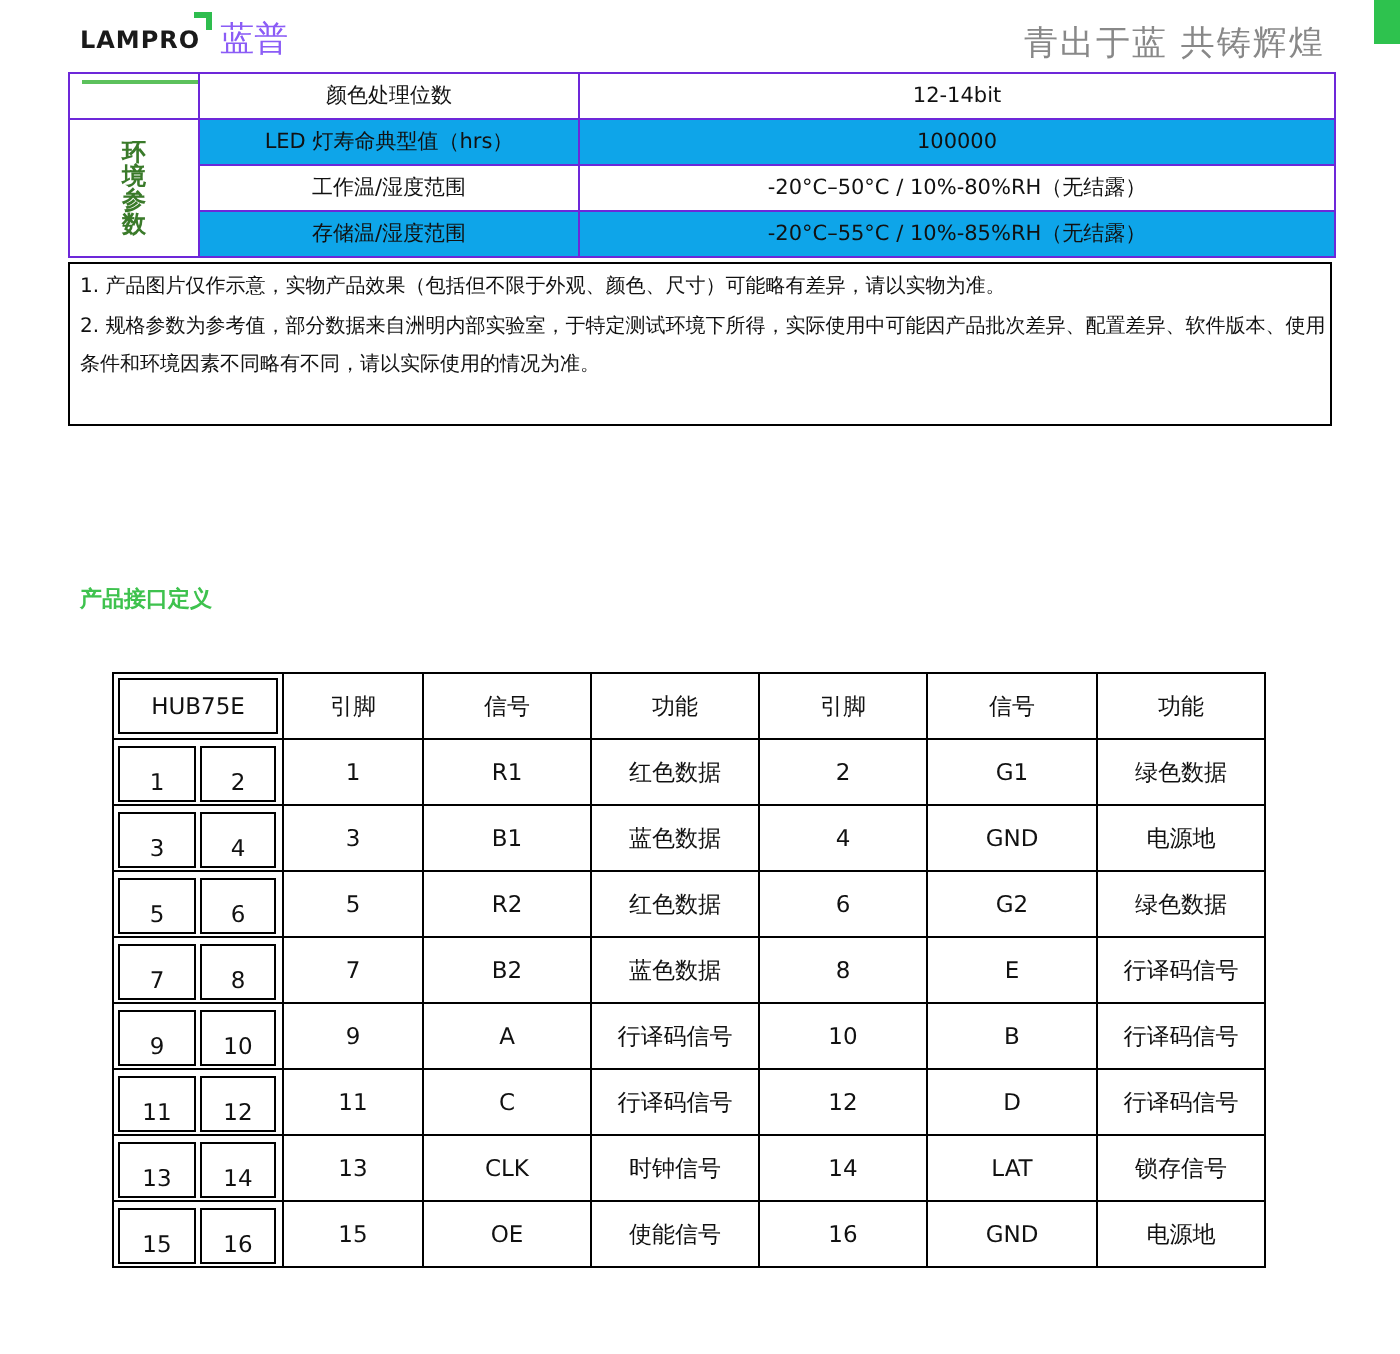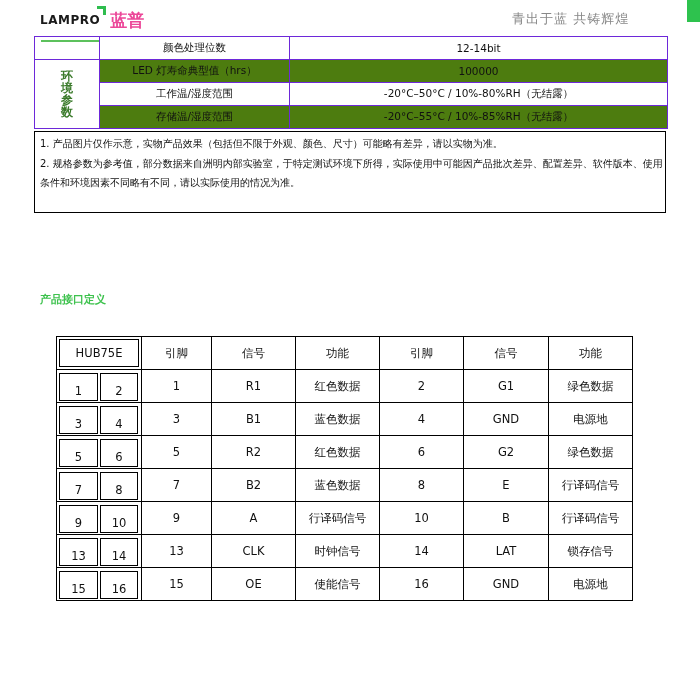--- a/index.html
+++ b/index.html
@@ -5,31 +5,31 @@
   html, body { margin: 0; padding: 0; background: #ffffff; }
   body { width: 700px; height: 677px; position: relative; overflow: hidden;
          font-family: "DejaVu Sans", "Liberation Sans", sans-serif; color: #111; }
 
   
   .logo { position: absolute; left: 40px; top: 6px; height: 24px; display: flex; align-items: flex-end; }
   .logo-text { font-family: "DejaVu Sans", sans-serif; font-weight: bold; font-size: 12px; letter-spacing: 0.5px; color: #1a1a1a; line-height: 20px; }
   .logo-mark { position: relative; width: 0; height: 0; }
   .logo-mark::before { content: ""; position: absolute; left: -3px; top: -24px; width: 9px; height: 9px;
                        border-top: 3px solid #2ebd4e; border-right: 3px solid #2ebd4e; box-sizing: border-box; }
-  .logo-cn { font-size: 17px; font-weight: bold; color: #ec4899; margin-left: 10px; line-height: 20px; }
-  .slogan { position: absolute; left: 512px; top: 10px; font-family: "DejaVu Serif", serif; font-size: 13px; color: #888; letter-spacing: 1px; }
+  .logo-cn { font-size: 17px; font-weight: normal; color: #8b5cf6; margin-left: 10px; line-height: 20px; }
+  .slogan { position: absolute; left: 512px; top: 10px; font-family: "DejaVu Serif", serif; font-size: 17px; color: #888; letter-spacing: 1px; }
   .side-tab { position: absolute; left: 687px; top: 0; width: 13px; height: 22px; background: #2ec24e; }
 
   
   .spec { position: absolute; left: 34px; top: 36px; width: 634px; border-collapse: collapse; font-size: 10.5px; }
   .spec td { border: 1px solid #6d28d9; height: 22px; text-align: center; padding: 0; }
   .spec .cat { width: 64px; position: relative; }
   .spec .cat-line { position: absolute; left: 6px; right: 0; top: 3px; height: 2px; background: #5cc15c; }
   .spec .label { width: 189px; }
-  .spec .shade { background: #4d7c0f; }
+  .spec .shade { background: #0ea5e9; }
   .spec .env { color: #3a7a2a; font-weight: bold; font-size: 12px; line-height: 12px; }
   .notes { position: absolute; left: 34px; top: 131px; width: 632px; height: 82px; border: 1px solid #000; font-size: 10px; line-height: 19.5px; padding: 2px 0 0 5px; box-sizing: border-box; }
 
   
   .section-title { position: absolute; left: 40px; top: 292px; font-size: 11px; font-weight: bold; color: #3ec24e; }
 
   
   .pins { position: absolute; left: 56px; top: 336px; border-collapse: collapse; font-size: 11.5px; padding-left: 31px; }
   .pins > tbody > tr > td { border: 1px solid #000; text-align: center; height: 32px; padding: 0; }
   .pins .hub { width: 84px; padding: 0; }
@@ -164,20 +164,34 @@
         <td class="c1">9</td>
         <td class="c2">A</td>
         <td class="c3">行译码信号</td>
         <td class="c4">10</td>
         <td class="c5">B</td>
         <td class="c6">行译码信号</td>
       </tr>
       <tr>
         <td class="hub">
           <div class="pinpair">
+            <div>11</div>
+            <div>12</div>
+          </div>
+        </td>
+        <td class="c1">11</td>
+        <td class="c2">C</td>
+        <td class="c3">行译码信号</td>
+        <td class="c4">12</td>
+        <td class="c5">D</td>
+        <td class="c6">行译码信号</td>
+      </tr>
+      <tr>
+        <td class="hub">
+          <div class="pinpair">
             <div>13</div>
             <div>14</div>
           </div>
         </td>
         <td class="c1">13</td>
         <td class="c2">CLK</td>
         <td class="c3">时钟信号</td>
         <td class="c4">14</td>
         <td class="c5">LAT</td>
         <td class="c6">锁存信号</td>

